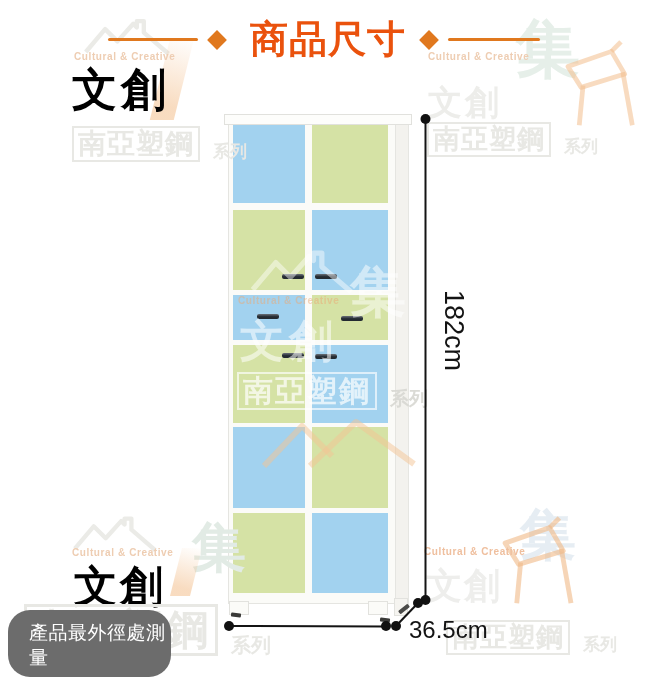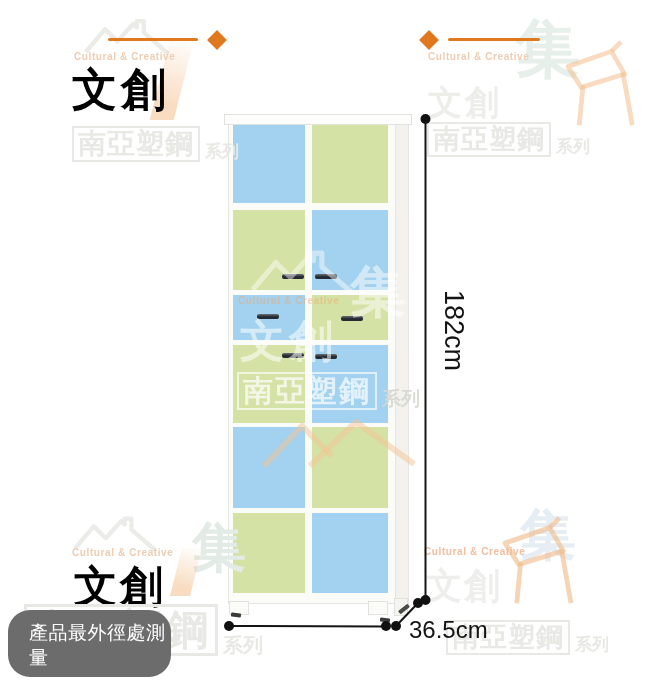--- a/index.html
+++ b/index.html
@@ -21,21 +21,21 @@
     font-size:17px;letter-spacing:.5px;color:#4c4c4c;z-index:35;
   }
 
   
   .wm{z-index:20;pointer-events:none;white-space:nowrap;}
   .wm-ce{font-size:10px;font-weight:700;letter-spacing:.6px;color:#eecdb2;}
   .wm-zh{font-weight:700;color:#ececе9;}
   .wm-mark{font-weight:700;}
   .wm-series{display:flex;align-items:flex-end;}
   .wm-box{border:2px solid #e8e8e4;color:#e8e8e4;font-weight:700;padding:2px 4px;line-height:1;}
-  .wm-suffix{color:#e8e8e4;font-weight:700;margin-left:5px;line-height:1.1;}
+  .wm-suffix{color:#e8e8e4;font-weight:700;margin-left:13px;line-height:1.1;}
   .wm-shard{background:linear-gradient(195deg,rgba(246,200,155,0) 0%,rgba(242,185,130,.5) 80%);transform:skewX(-14deg);}
 
   
   .cab-top{left:224px;top:114px;width:186px;height:9px;background:#fdfdfb;border:1px solid #e1e1dd;z-index:10;}
   .cab-side{left:394px;top:121px;width:13px;height:483px;background:#f3f2ee;border-left:1px solid #dededa;border-right:1px solid #e6e6e2;border-bottom:1px solid #e0e0dc;z-index:10;}
   .cab-front{left:228px;top:123px;width:166px;height:479px;background:#fbfbf8;border:1px solid #e5e5e1;z-index:10;}
   .panel{position:absolute;z-index:12;}
   .handle{position:absolute;width:22px;height:5px;border-radius:2px;
     background:linear-gradient(180deg,#6a7078 0%,#232a31 55%);z-index:14;}
   .leg{position:absolute;background:#fbfbf8;border:1px solid #e2e2de;z-index:10;}
@@ -127,20 +127,21 @@
   </svg>
   <div class="abs wm wm-ce" style="left:424px;top:546px;color:#efbf9e;">Cultural &amp; Creative</div>
   <div class="abs wm wm-zh" style="left:426px;top:562px;font-size:36px;letter-spacing:2px;color:#eeeeec;">文創</div>
   <div class="abs wm wm-series" style="left:446px;top:620px;">
     <span class="wm-box" style="font-size:27px;letter-spacing:1px;">南亞塑鋼</span>
     <span class="wm-suffix" style="font-size:17px;">系列</span>
   </div>
 
   <div class="abs hline" style="left:108px;top:38px;width:90px;"></div>
   <div class="abs diamond" style="left:210px;top:33px;"></div>
+  <div class="abs page-title">商品尺寸</div>
   <div class="abs diamond" style="left:422px;top:33px;"></div>
   <div class="abs hline" style="left:448px;top:38px;width:92px;"></div>
 
   <div class="abs cab-side"></div>
   <div class="abs cab-front" id="cab-front-layer"></div>
   <div class="abs cab-top"></div>
 
   <div class="handle" style="left:282px;top:274px;"></div>
   <div class="handle" style="left:315px;top:274px;"></div>
   <div class="handle" style="left:257px;top:314px;"></div>

